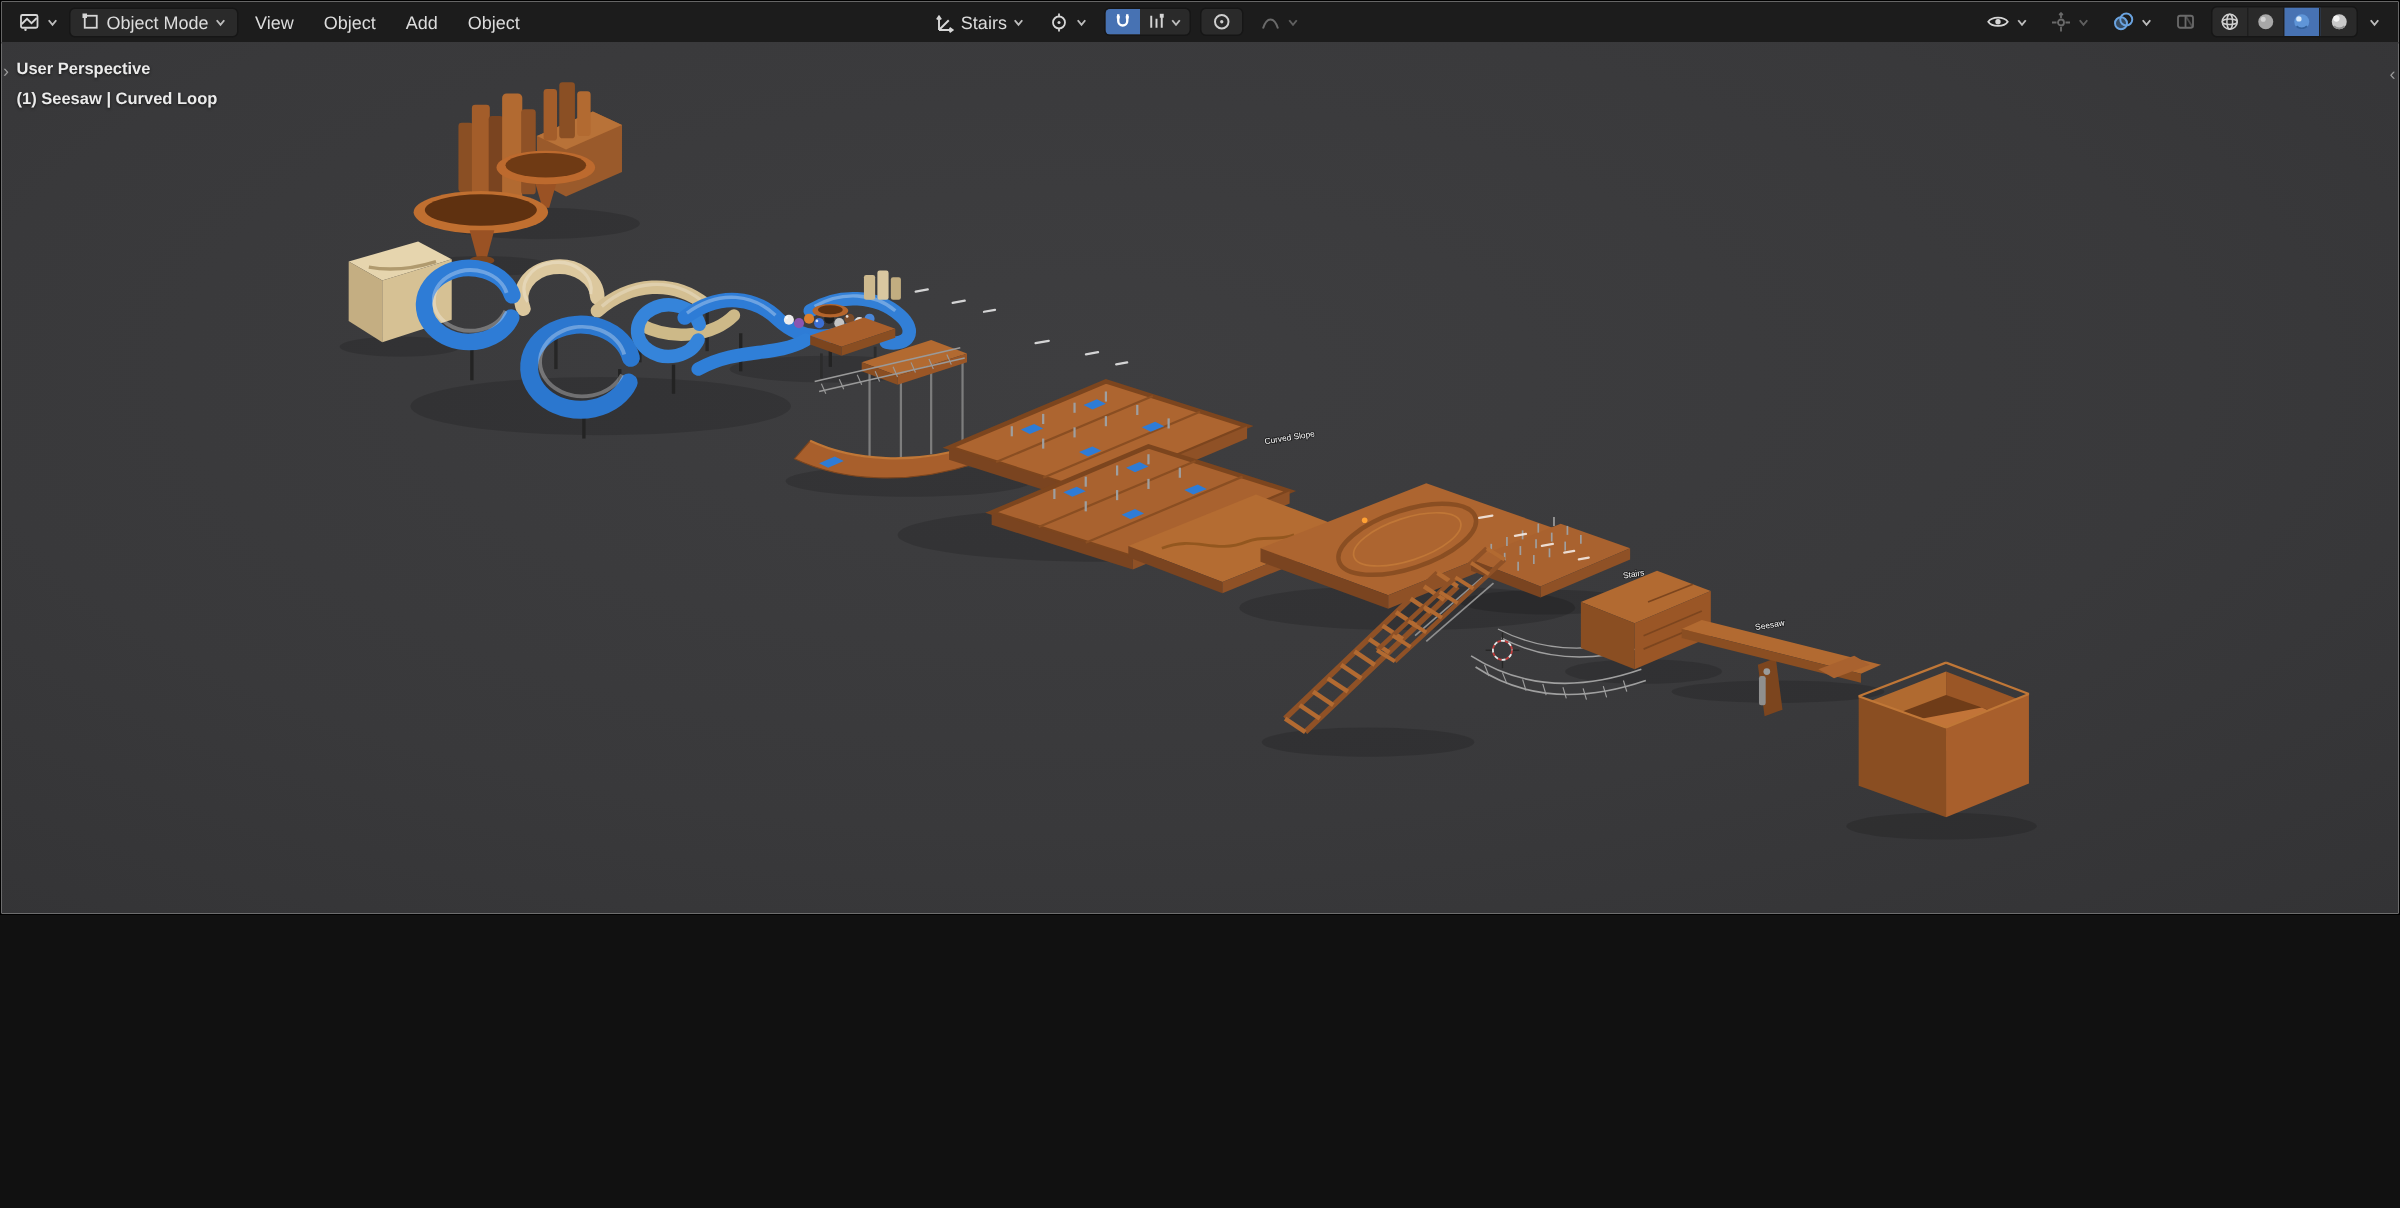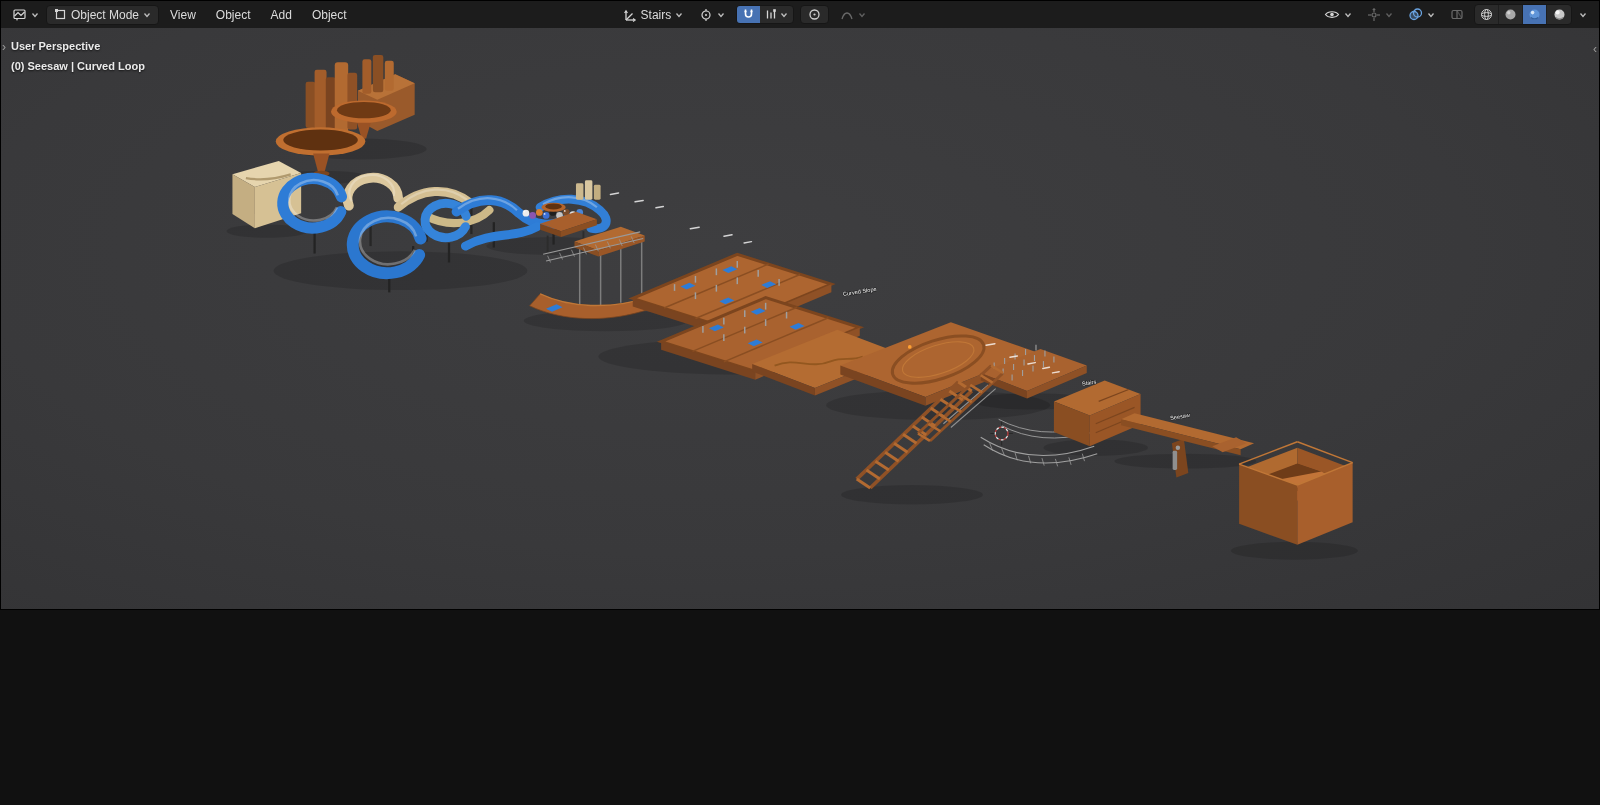--- a/index.html
+++ b/index.html
@@ -596,19 +596,19 @@
           <rect x="1137" y="461" width="11" height="2" rx="1" transform="rotate(-10 1137 461)"></rect>
         </g>
         <text class="obj-label" x="858" y="359" transform="rotate(-9 858 359)">Curved Slope</text>
         <text class="obj-label" x="1178" y="479" transform="rotate(-9 1178 479)">Stairs</text>
         <text class="obj-label" x="1296" y="525" transform="rotate(-9 1296 525)">Seesaw</text>
       </g>
     </svg>
 
     <div class="vp-text">
       <div>User Perspective</div>
-      <div>(0) Seesaw | Curved Loop</div>
+      <div>(1) Seesaw | Curved Loop</div>
     </div>
 
     <div class="edge-arrow left">›</div>
     <div class="edge-arrow right">‹</div>
   </div>
 </div>
 
 </body></html>

